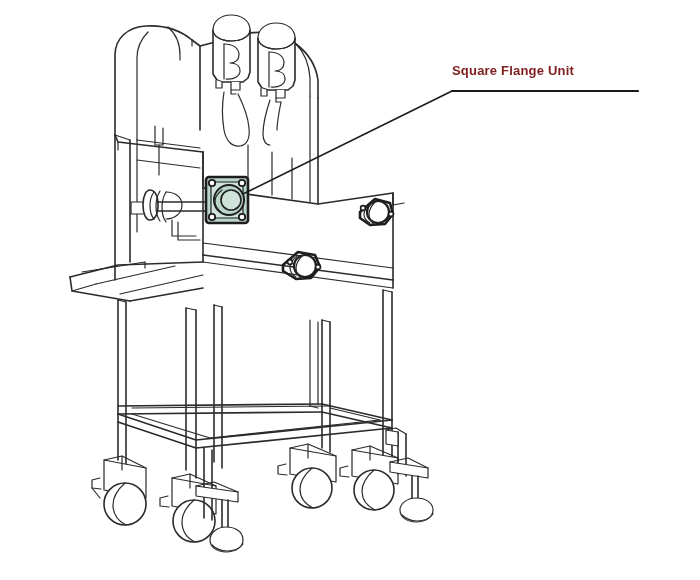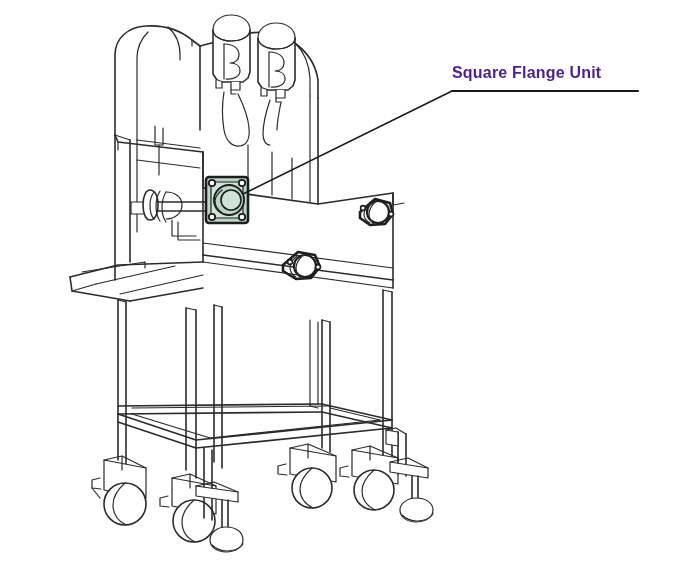--- a/index.html
+++ b/index.html
@@ -21,23 +21,23 @@
     left: 0;
     top: 0;
     width: 700px;
     height: 580px;
   }
   #callout-label {
     position: absolute;
     left: 452px;
     top: 64px;
     font-family: "Liberation Sans", sans-serif;
-    font-size: 16px;
+    font-size: 13px;
     font-weight: bold;
-    color: #4c1d95;
+    color: #7f1d1d;
     letter-spacing: 0.2px;
     white-space: nowrap;
     line-height: 1.1;
   }
   svg .ln {
     fill: none;
     stroke: #2b2b2b;
     stroke-width: 1.6;
     stroke-linecap: round;
     stroke-linejoin: round;

